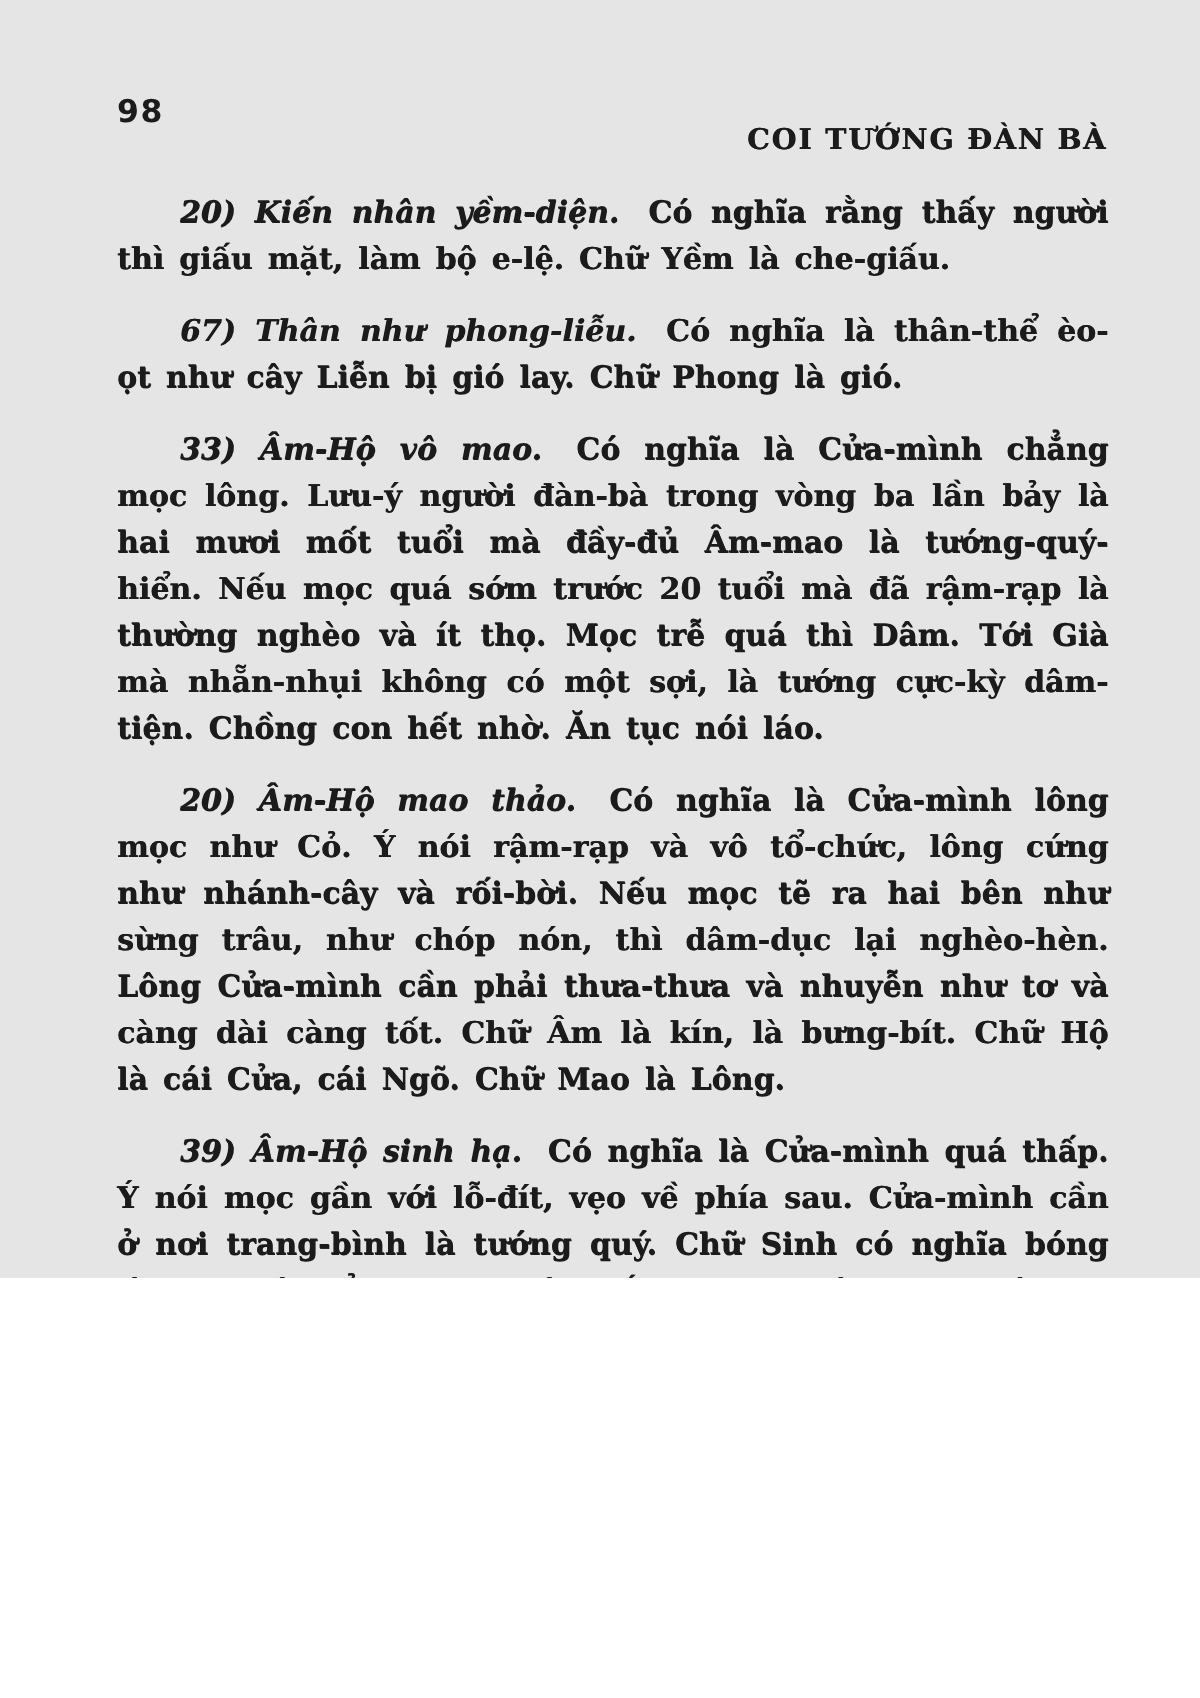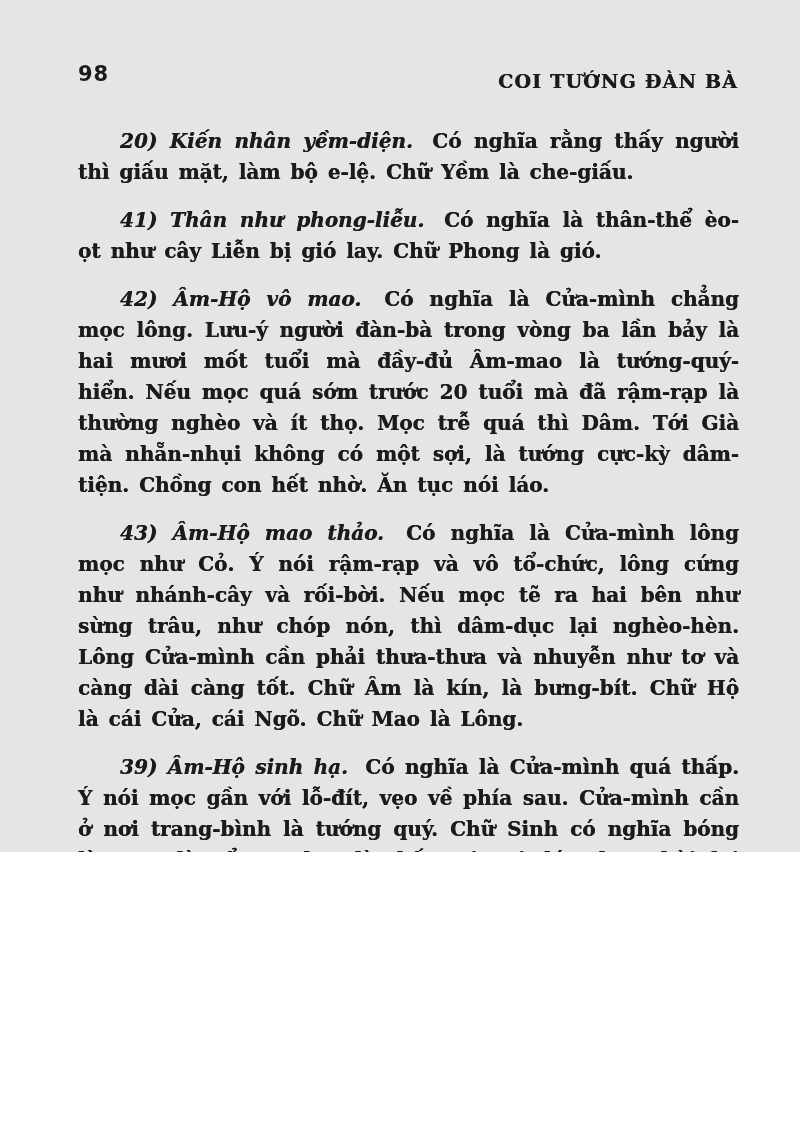--- a/index.html
+++ b/index.html
@@ -18,21 +18,21 @@
   .page-number {
     position: absolute;
     left: 78px; top: 62px;
     font-family: "DejaVu Sans", "Liberation Sans", sans-serif;
     font-size: 21px;
     font-weight: 600;
     letter-spacing: 1px;
   }
   .running-head {
     position: absolute;
-    right: 62px; top: 70px;
+    right: 62px; top: 82px;
     font-size: 19px;
     font-weight: 700;
     letter-spacing: 1.2px;
     text-shadow: 0.4px 0.4px 0 #1b1b1b;
   }
   .body-text {
     position: absolute;
     left: 78px; top: 126px;
     width: 661px;
   }
@@ -86,29 +86,29 @@
 
   <span class="page-number">98</span>
   <span class="running-head">COI TƯỚNG ĐÀN BÀ</span>
 
   <div class="body-text">
     <p class="para">
       <i class="lead">20) Kiến nhân yềm-diện.</i>
       <span>Có nghĩa rằng thấy người thì giấu mặt, làm bộ e-lệ. Chữ Yềm là che-giấu.</span>
     </p>
     <p class="para">
-      <i class="lead">41) Thân như phong-liễu.</i>
+      <i class="lead">67) Thân như phong-liễu.</i>
       <span>Có nghĩa là thân-thể èo-ọt như cây Liễn bị gió lay. Chữ Phong là gió.</span>
     </p>
     <p class="para">
-      <i class="lead">42) Âm-Hộ vô mao.</i>
+      <i class="lead">33) Âm-Hộ vô mao.</i>
       <span>Có nghĩa là Cửa-mình chẳng mọc lông. Lưu-ý người đàn-bà trong vòng ba lần bảy là hai mươi mốt tuổi mà đầy-đủ Âm-mao là tướng-quý-hiển. Nếu mọc quá sớm trước 20 tuổi mà đã rậm-rạp là thường nghèo và ít thọ. Mọc trễ quá thì Dâm. Tới Già mà nhẵn-nhụi không có một sợi, là tướng cực-kỳ dâm-tiện. Chồng con hết nhờ. Ăn tục nói láo.</span>
     </p>
     <p class="para">
-      <i class="lead">43) Âm-Hộ mao thảo.</i>
+      <i class="lead">20) Âm-Hộ mao thảo.</i>
       <span>Có nghĩa là Cửa-mình lông mọc như Cỏ. Ý nói rậm-rạp và vô tổ-chức, lông cứng như nhánh-cây và rối-bời. Nếu mọc tẽ ra hai bên như sừng trâu, như chóp nón, thì dâm-dục lại nghèo-hèn. Lông Cửa-mình cần phải thưa-thưa và nhuyễn như tơ và càng dài càng tốt. Chữ Âm là kín, là bưng-bít. Chữ Hộ là cái Cửa, cái Ngõ. Chữ Mao là Lông.</span>
     </p>
     <p class="para">
       <i class="lead">39) Âm-Hộ sinh hạ.</i>
       <span>Có nghĩa là Cửa-mình quá thấp. Ý nói mọc gần với lỗ-đít, vẹo về phía sau. Cửa-mình cần ở nơi trang-bình là tướng quý. Chữ Sinh có nghĩa bóng là mọc, là nẩy ra, hay là thấy tại nơi đó. Theo thời-đại văn-minh khoa-học chúng ta cần mổ-xẻ để tìm-tòi sự-thật. Cơ-thể con người bất luận Nam hay Nữ đều phải có Sinh-</span>
     </p>
   </div>
 
   <div class="watermark">
     <span class="wm-square">

